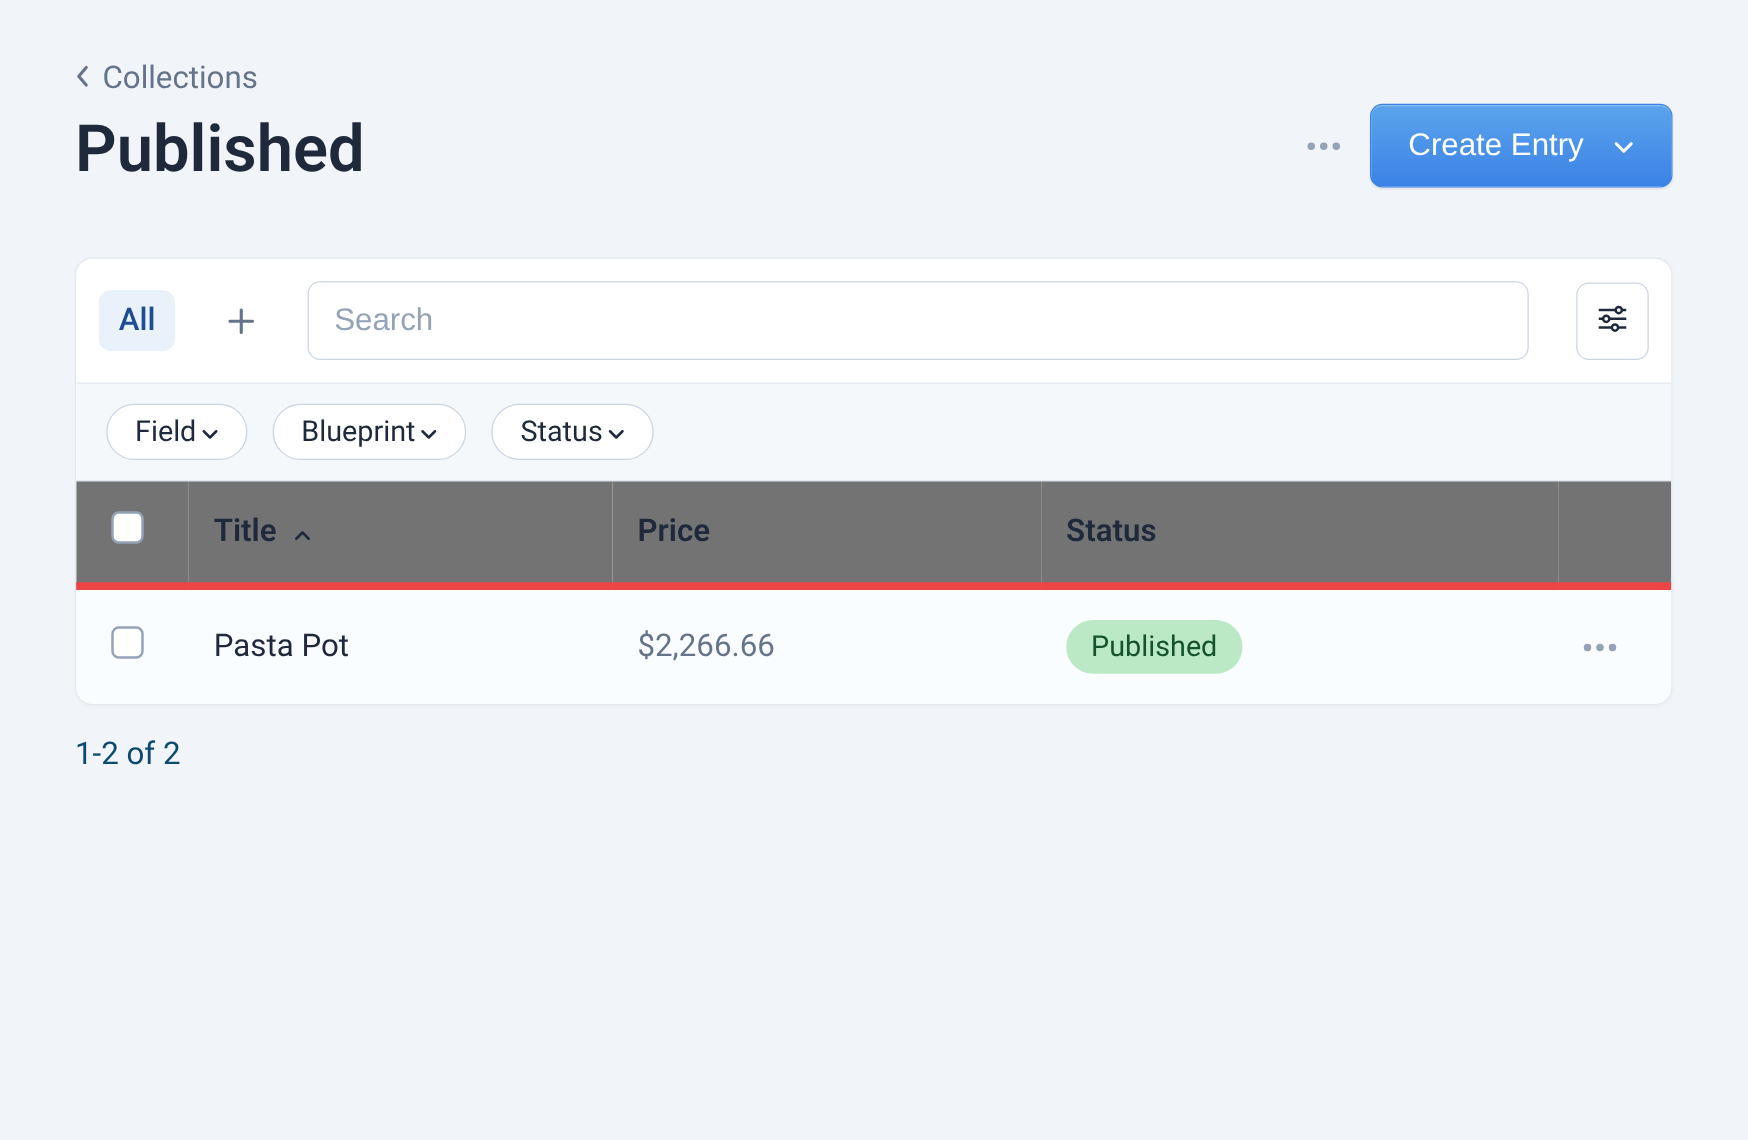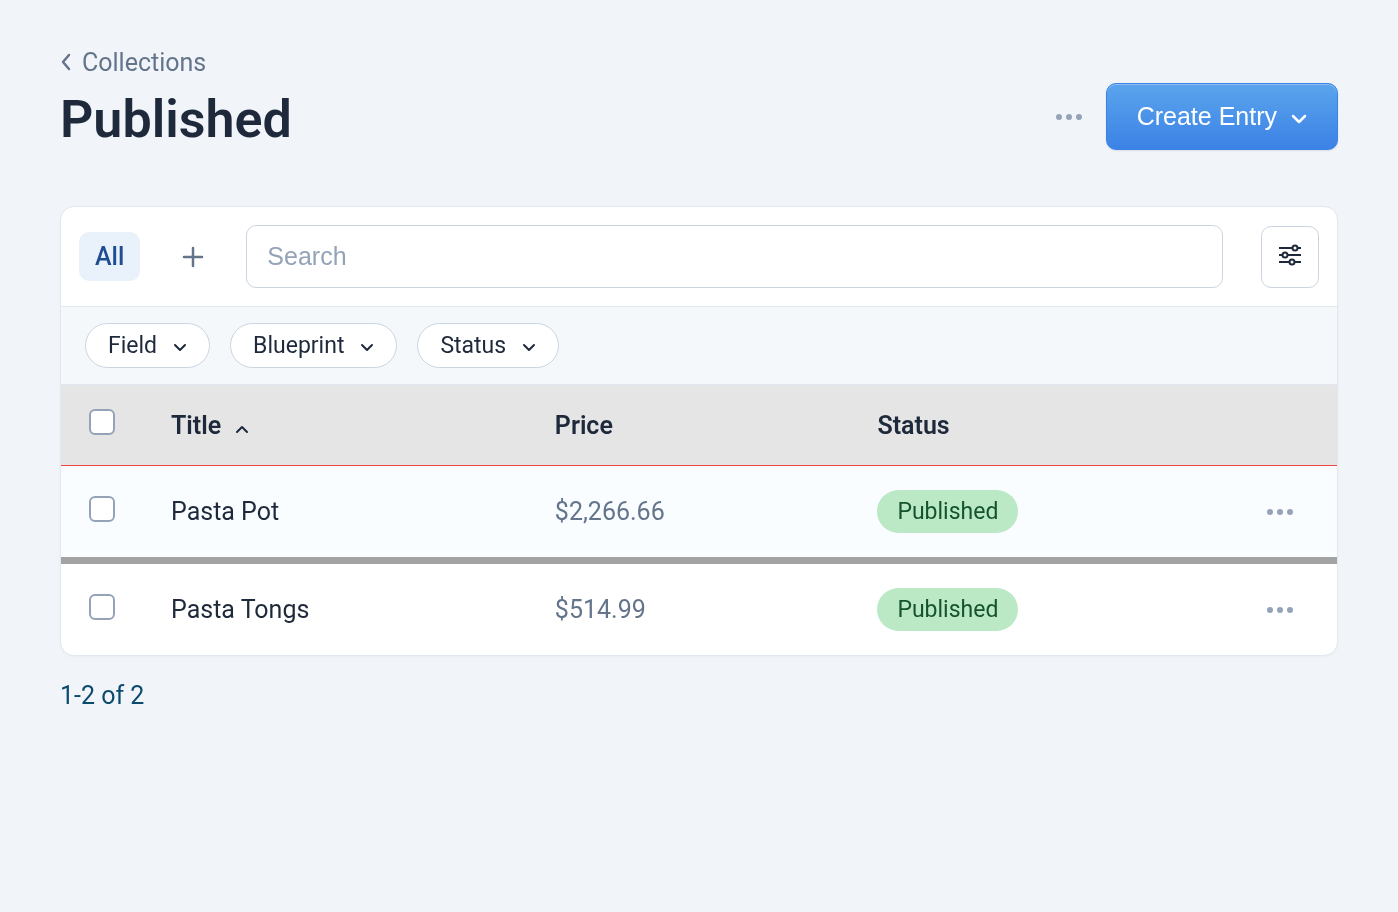--- a/index.html
+++ b/index.html
@@ -46,21 +46,21 @@
 .create-btn {
   background: linear-gradient(to bottom, #5ba4ec, #3b82e6);
   color: #fff;
   border: 1px solid #3b82e6;
   border-radius: 10px;
   padding: 18px 30px;
   font-size: 25px;
   font-weight: 500;
   display: inline-flex;
   align-items: center;
-  gap: 14px;
+  gap: 24px;
   cursor: pointer;
   box-shadow: 0 1px 2px rgba(0,0,0,0.1), inset 0 1px 0 rgba(255,255,255,0.3);
 }
 .create-btn svg { width: 16px; height: 12px; }
 
 .card {
   margin-top: 56px;
   background: #fff;
   border: 1px solid #e2e8f0;
   border-radius: 14px;
@@ -119,27 +119,27 @@
 }
 .filter-pill {
   background: #fff;
   border: 1px solid #cbd5e1;
   border-radius: 999px;
   padding: 8px 22px;
   font-size: 23px;
   color: #1e293b;
   display: inline-flex;
   align-items: center;
-  gap: 16px;
+  gap: 4px;
   cursor: pointer;
 }
 .filter-pill svg { width: 14px; height: 10px; }
 
 table { width: 100%; border-collapse: collapse; }
-thead tr { background: #e5e5e5; border-top: 1px solid #e2e8f0; border-bottom: 1px solid #ef4444; }
+thead tr { background: #737373; border-top: 1px solid #e2e8f0; border-bottom: 6px solid #ef4444; }
 th {
   text-align: left;
   padding: 24px 20px;
   font-size: 25px;
   font-weight: 600;
   color: #1e293b;
 }
 th.check-col, td.check-col { width: 90px; padding-left: 28px; }
 th.actions-col, td.actions-col { width: 90px; text-align: center; }
 td { padding: 24px 20px; font-size: 25px; border-bottom: 7px solid #a3a3a3; }
@@ -275,33 +275,20 @@
         <td class="price-cell">$2,266.66</td>
         <td><span class="status-badge">Published</span></td>
         <td class="actions-col row-actions">
           <div class="more-dots">
               <span class="dot"></span>
               <span class="dot"></span>
               <span class="dot"></span>
             </div>
         </td>
       </tr>
-      <tr>
-        <td class="check-col"><span class="checkbox"></span></td>
-        <td class="title-cell">Pasta Tongs</td>
-        <td class="price-cell">$514.99</td>
-        <td><span class="status-badge">Published</span></td>
-        <td class="actions-col row-actions">
-          <div class="more-dots">
-              <span class="dot"></span>
-              <span class="dot"></span>
-              <span class="dot"></span>
-            </div>
-        </td>
-      </tr>
     </tbody>
   </table>
 </div>
 
 <div class="pagination">1-2 of 2</div>
 
 
 
 
 </body></html>

